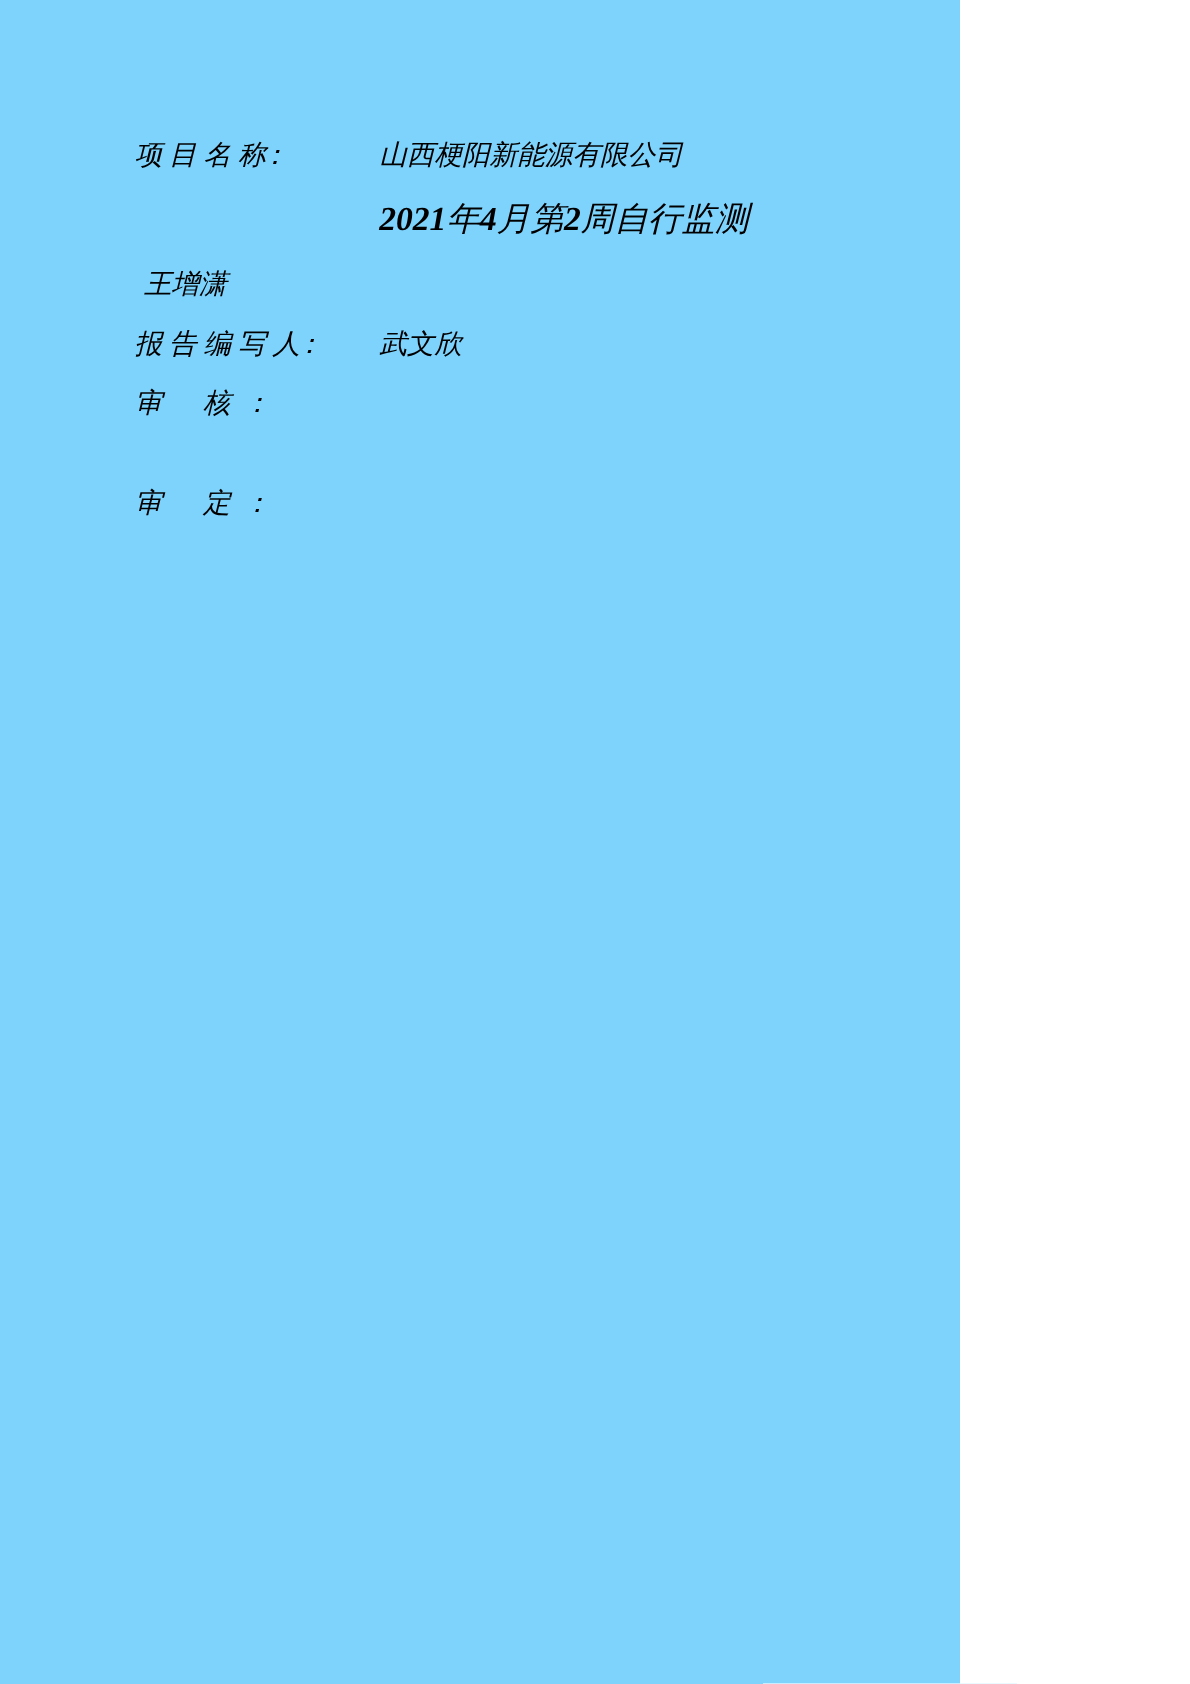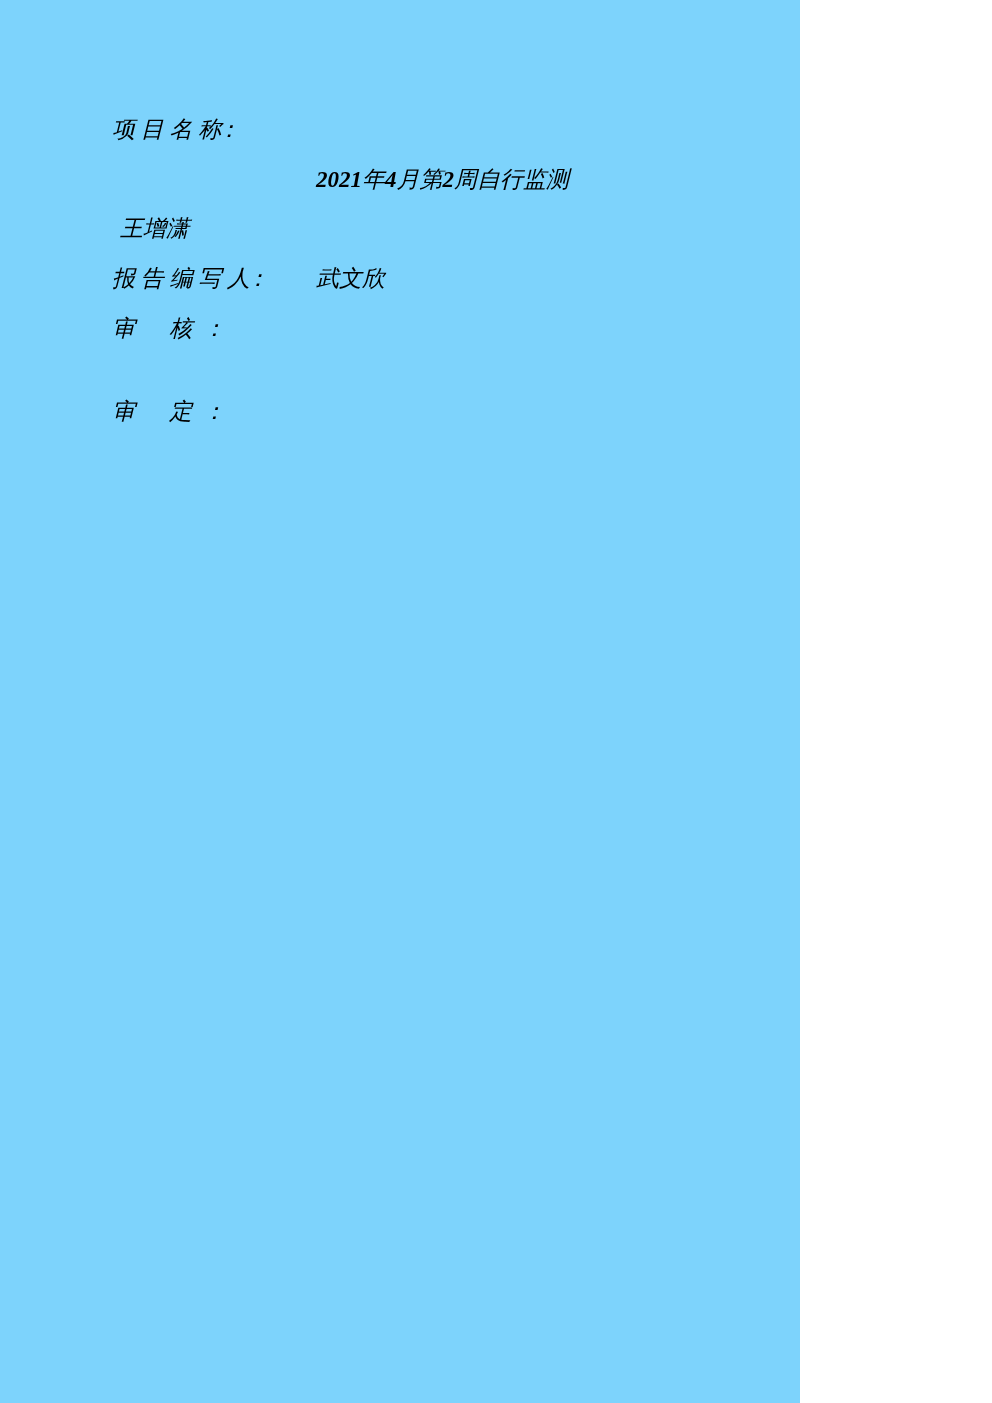--- a/index.html
+++ b/index.html
@@ -42,21 +42,21 @@
   .field-label .spaced {
     letter-spacing: 0.62em;
   }
   .field-colon {
     margin-left: -4px;
   }
   .field-value {
     margin-left: 8px;
   }
   .subline {
-    font-size: 23px;
+    font-size: 28px;
     line-height: 1.55;
     margin: 0 0 14px 0;
     padding-left: 204px;
     white-space: nowrap;
   }
   .subline .num {
     font-weight: bold;
   }
   .gap-row {
     margin-bottom: 48px;
@@ -72,20 +72,21 @@
 </head>
 <body>
 
 <div class="page">
   <div class="doc-body">
 
     <div class="field-row">
       <span class="field-label">
         <span>项 目 名 称</span><span class="field-colon">：</span>
       </span>
+      <span class="field-value">山西梗阳新能源有限公司</span>
     </div>
 
     <div class="subline">
       <span class="num">2021</span><span>年</span><span class="num">4</span><span>月第</span><span class="num">2</span><span>周自行监测</span>
     </div>
 
     <div class="field-row">
       <span class="field-value">王增潇</span>
     </div>
 

